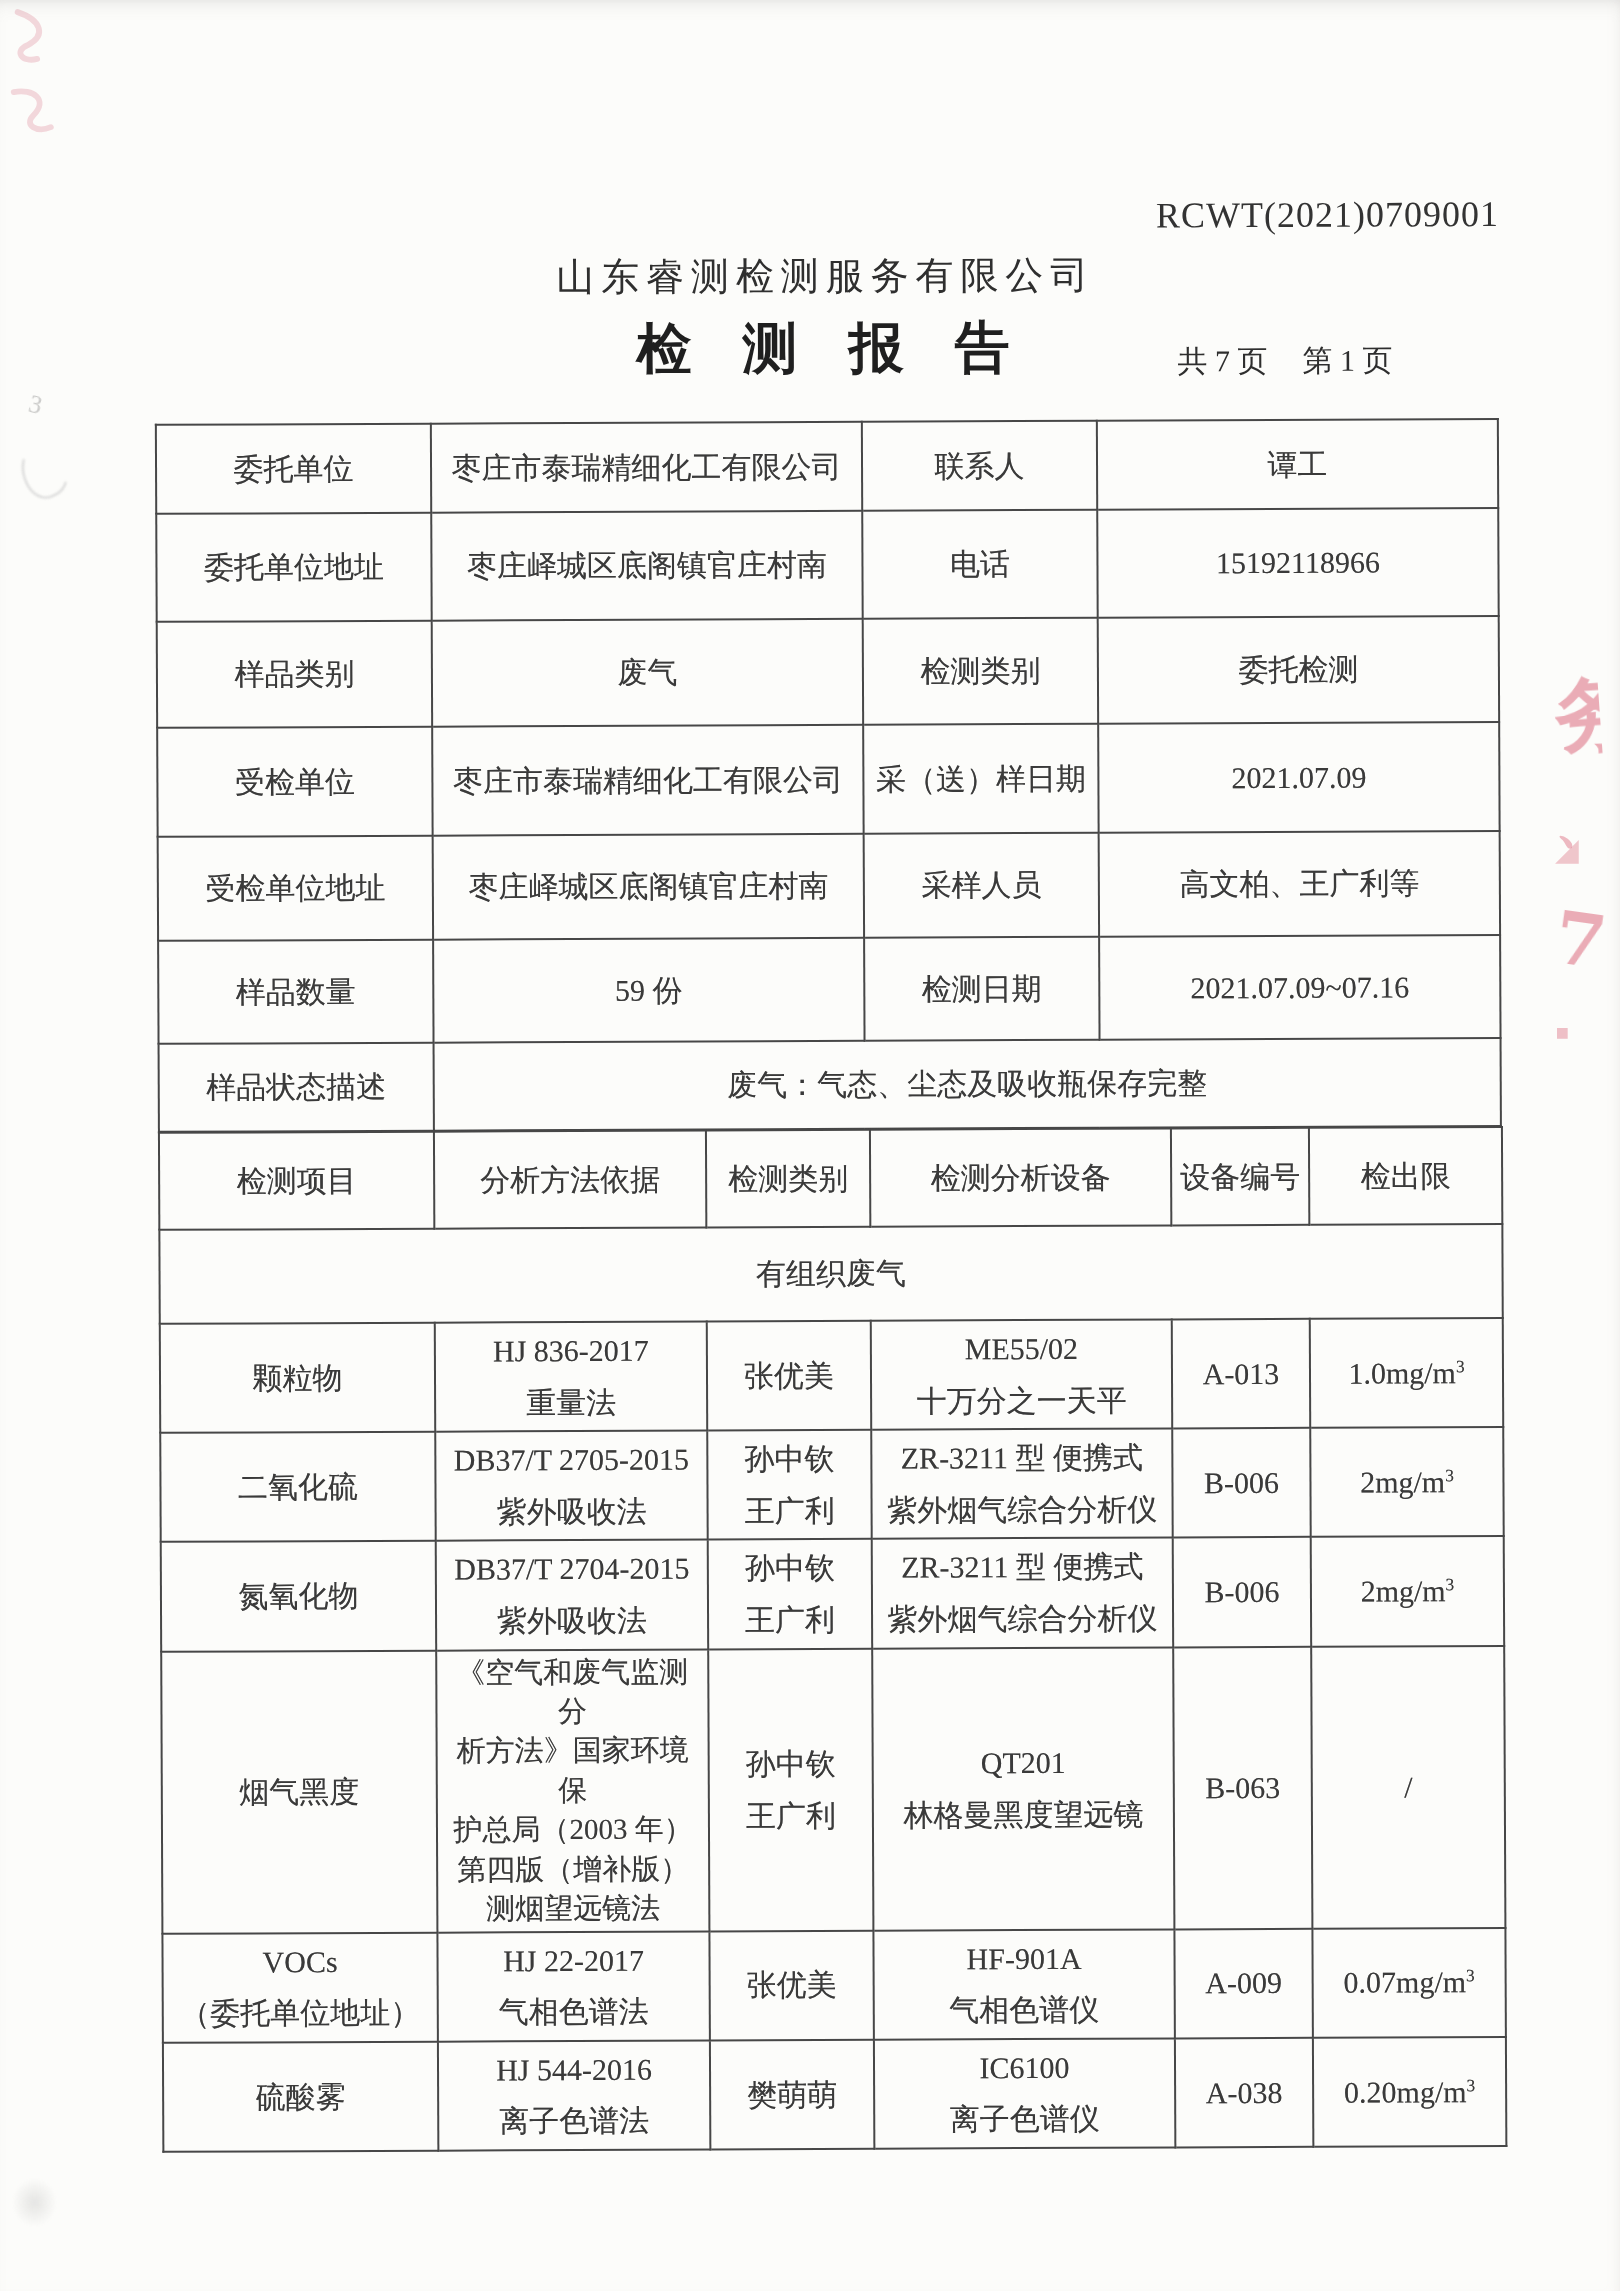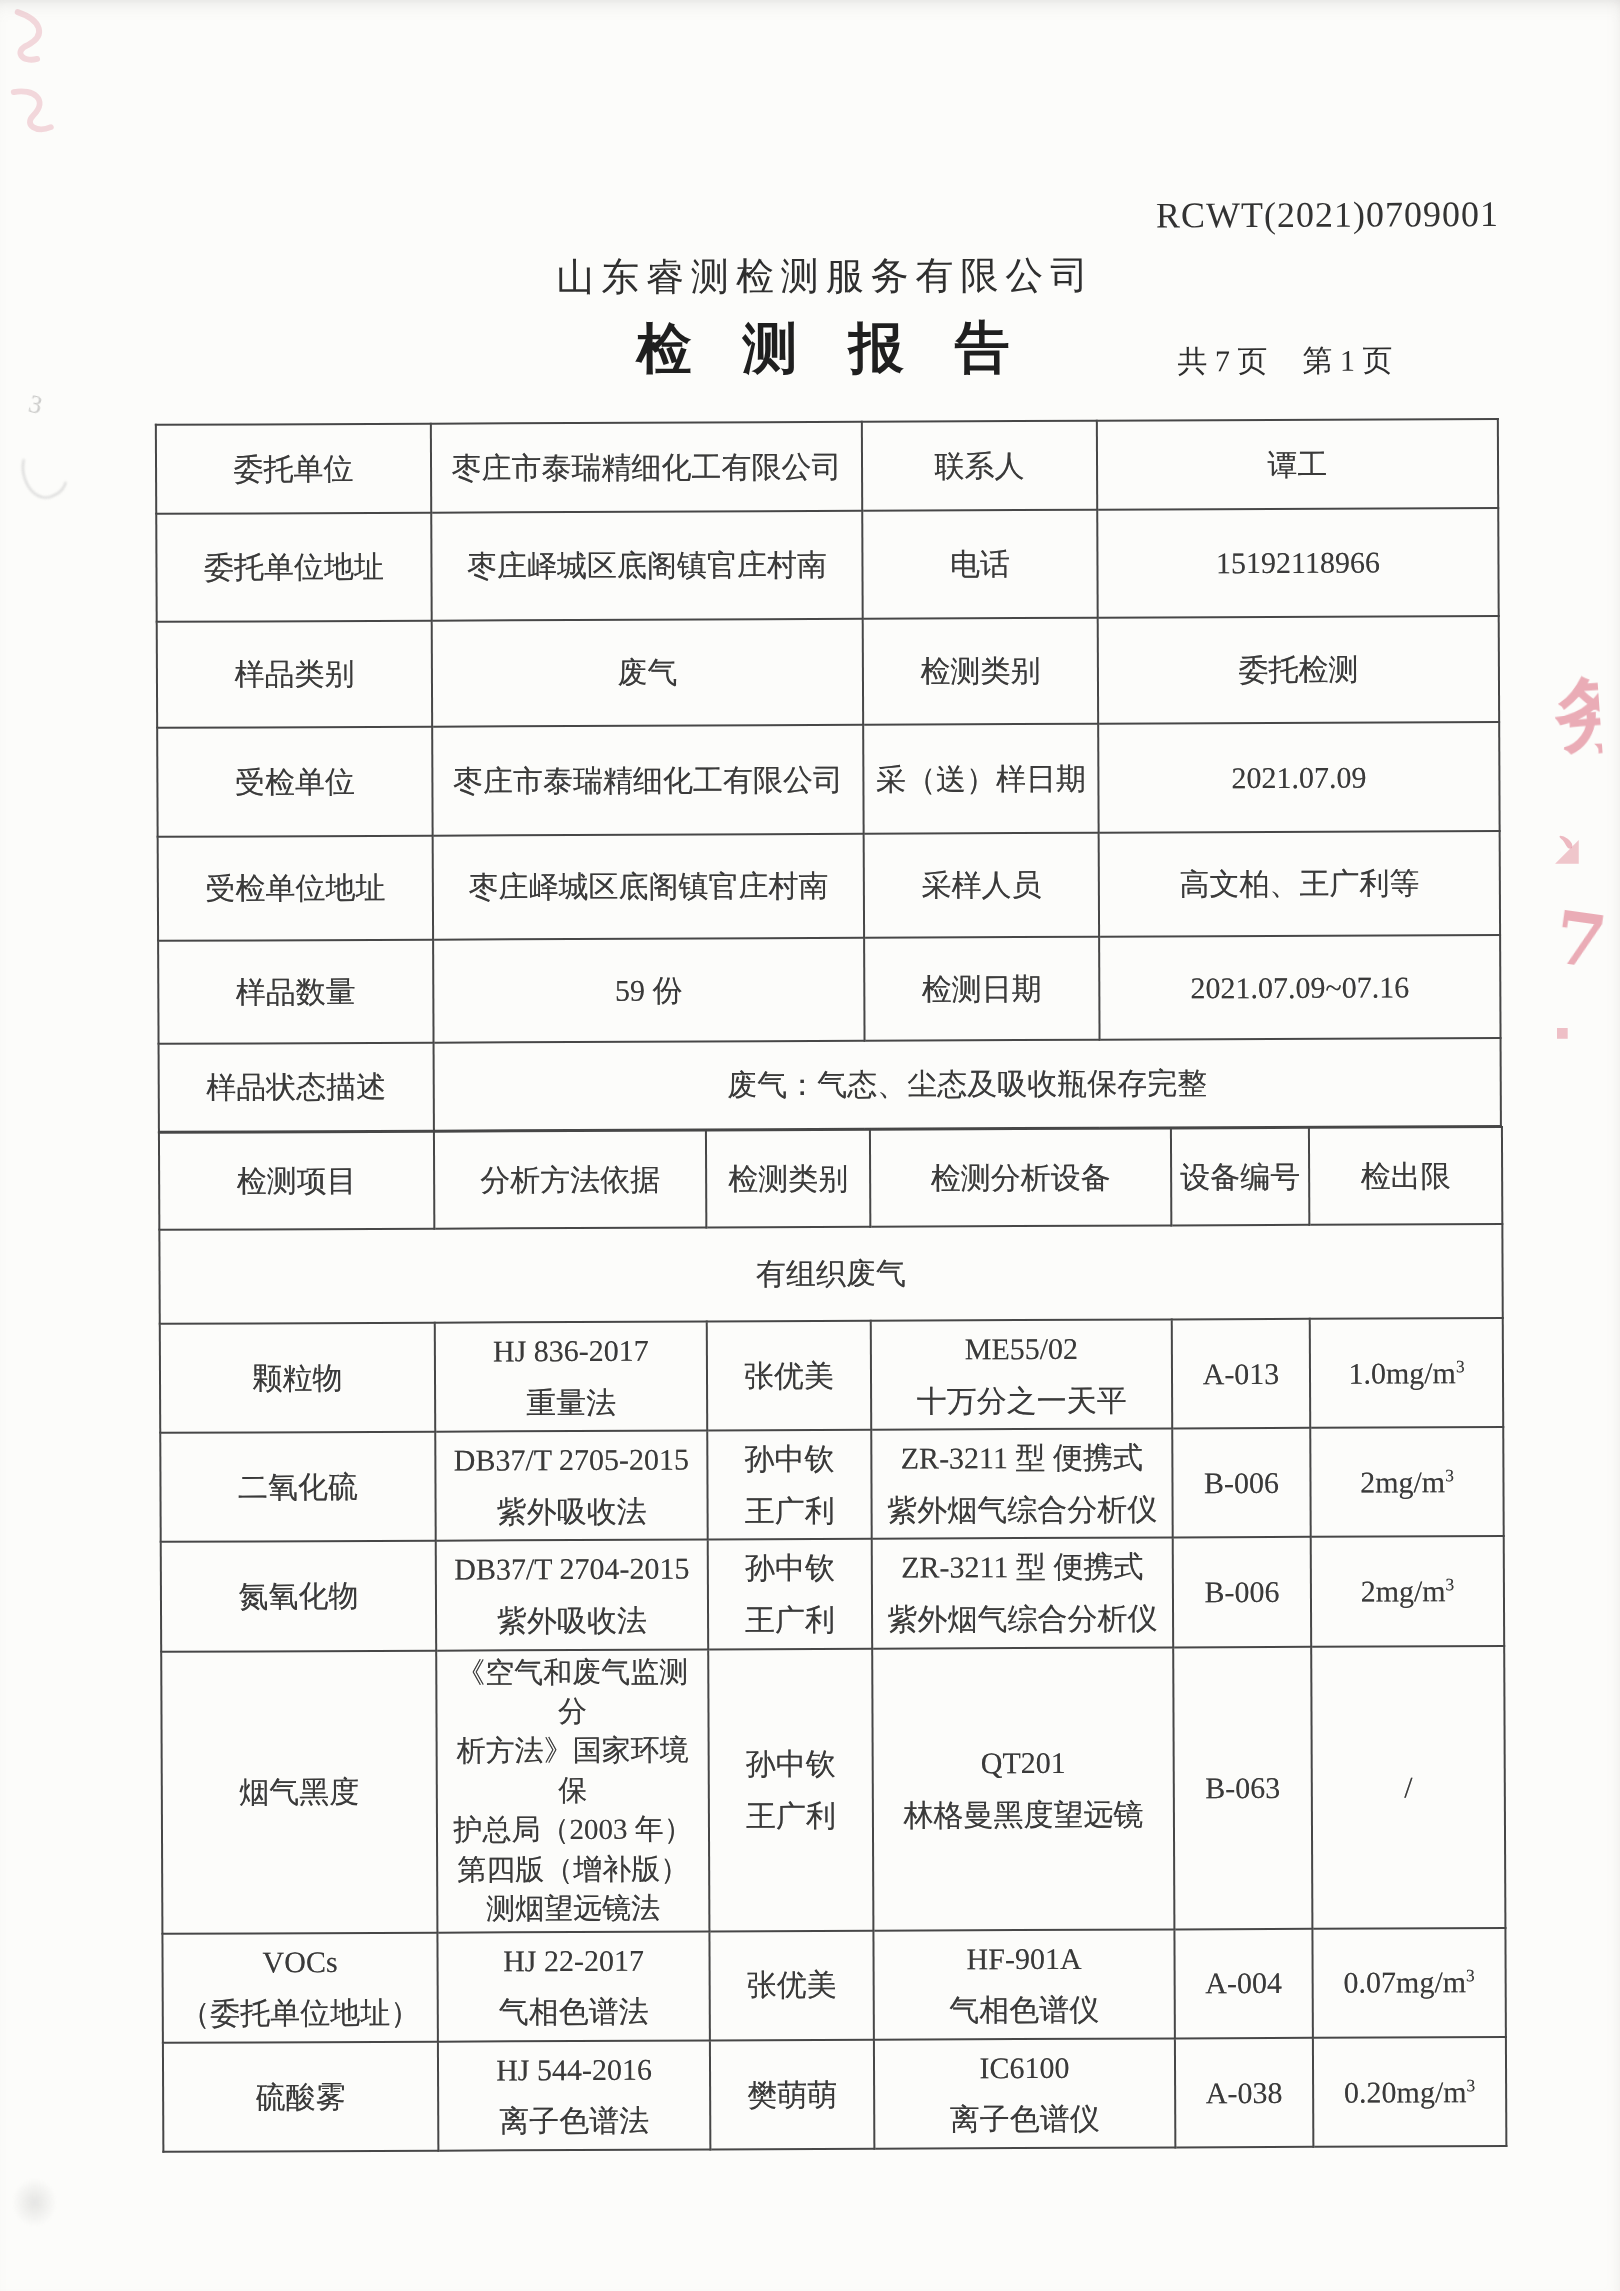--- a/index.html
+++ b/index.html
@@ -203,21 +203,21 @@
           <td>/</td>
         </tr>
         <tr>
           <td>VOCs
 （委托单位地址）</td>
           <td>HJ 22-2017
 气相色谱法</td>
           <td>张优美</td>
           <td>HF-901A
 气相色谱仪</td>
-          <td>A-004</td>
+          <td>A-009</td>
           <td>0.07mg/m<sup>3</sup></td>
         </tr>
         <tr>
           <td>硫酸雾</td>
           <td>HJ 544-2016
 离子色谱法</td>
           <td>樊萌萌</td>
           <td>IC6100
 离子色谱仪</td>
           <td>A-038</td>

